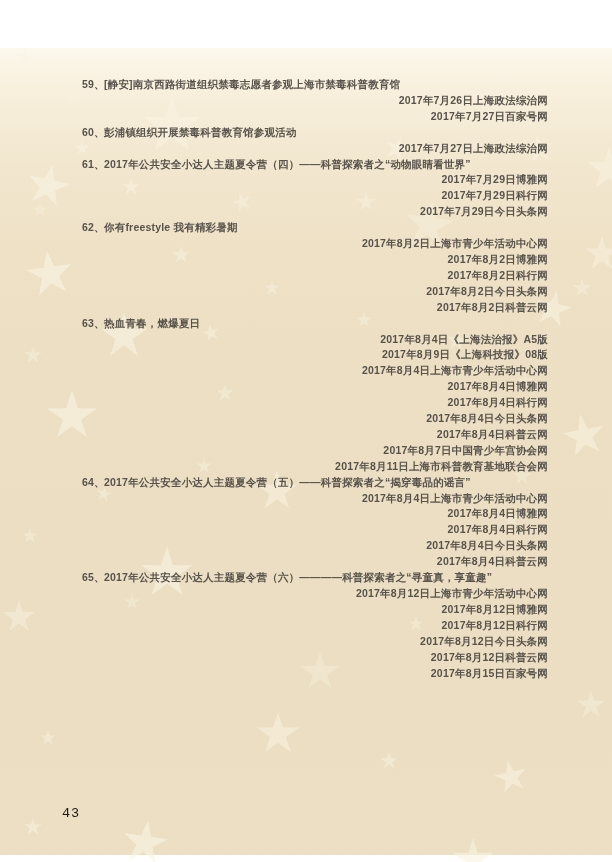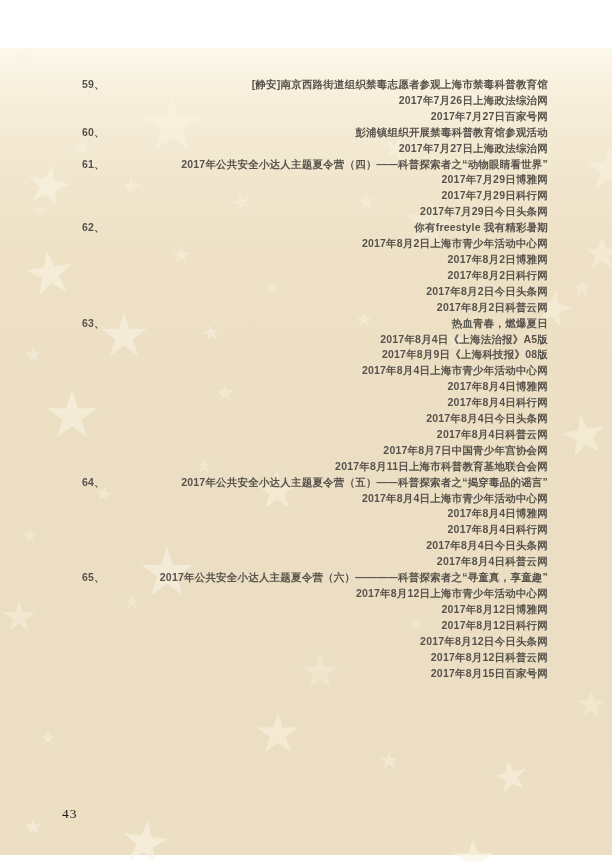--- a/index.html
+++ b/index.html
@@ -18,27 +18,27 @@
   .star {
     position:absolute; z-index:1; background:#f9f3e2;
     clip-path:polygon(50% 0%, 61% 35%, 98% 35%, 68% 57%, 79% 91%,
                       50% 70%, 21% 91%, 32% 57%, 2% 35%, 39% 35%);
   }
   .content {
     position:absolute; top:77px; left:82px; right:64px; z-index:2;
     color:#57524c; font-size:10.5px; line-height:15.9px; font-weight:600;
     letter-spacing:0.2px;
   }
-  .entry-title-row { display:flex;text-align:right; }
+  .entry-title-row { display:flex; }
   .entry-no { width:22px; flex:none; }
   .entry-title { flex:1; }
   .publication-line { text-align:right; }
   .page-number {
     position:absolute; left:62px; top:806px; z-index:2;
-    font-family:Liberation Serif, serif;
+    font-family:Liberation Mono, monospace;
     font-size:13.5px; color:#1c1a17; letter-spacing:1px;
   }
 </style>
 </head>
 <body>
 
 <div class="sheet">
   <div class="paper"></div>
   <div id="star-layer">
       <div class="star" style="left: 16px; top: 50px; width: 16px; height: 16px; opacity: 0.45; transform: rotate(10deg);"></div>

